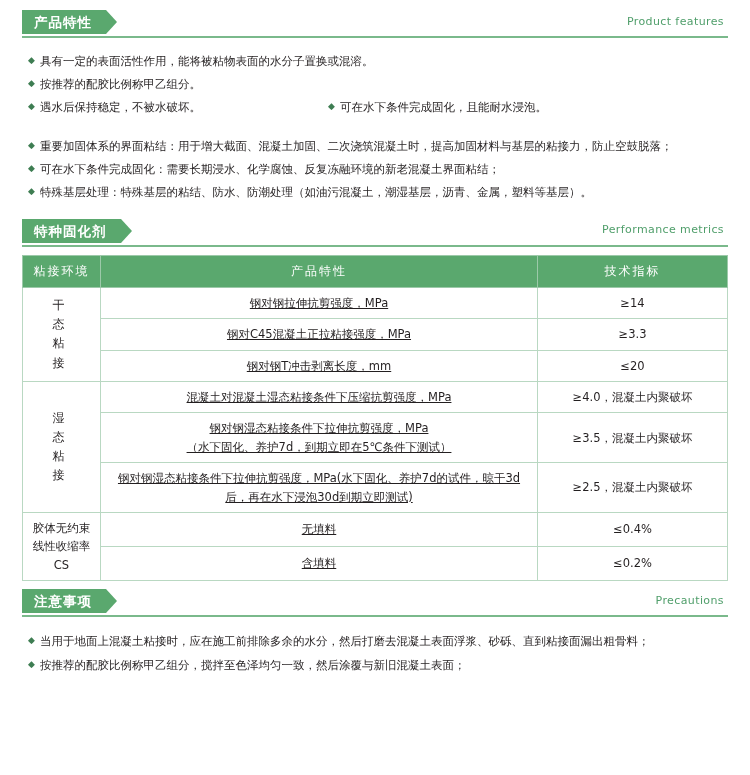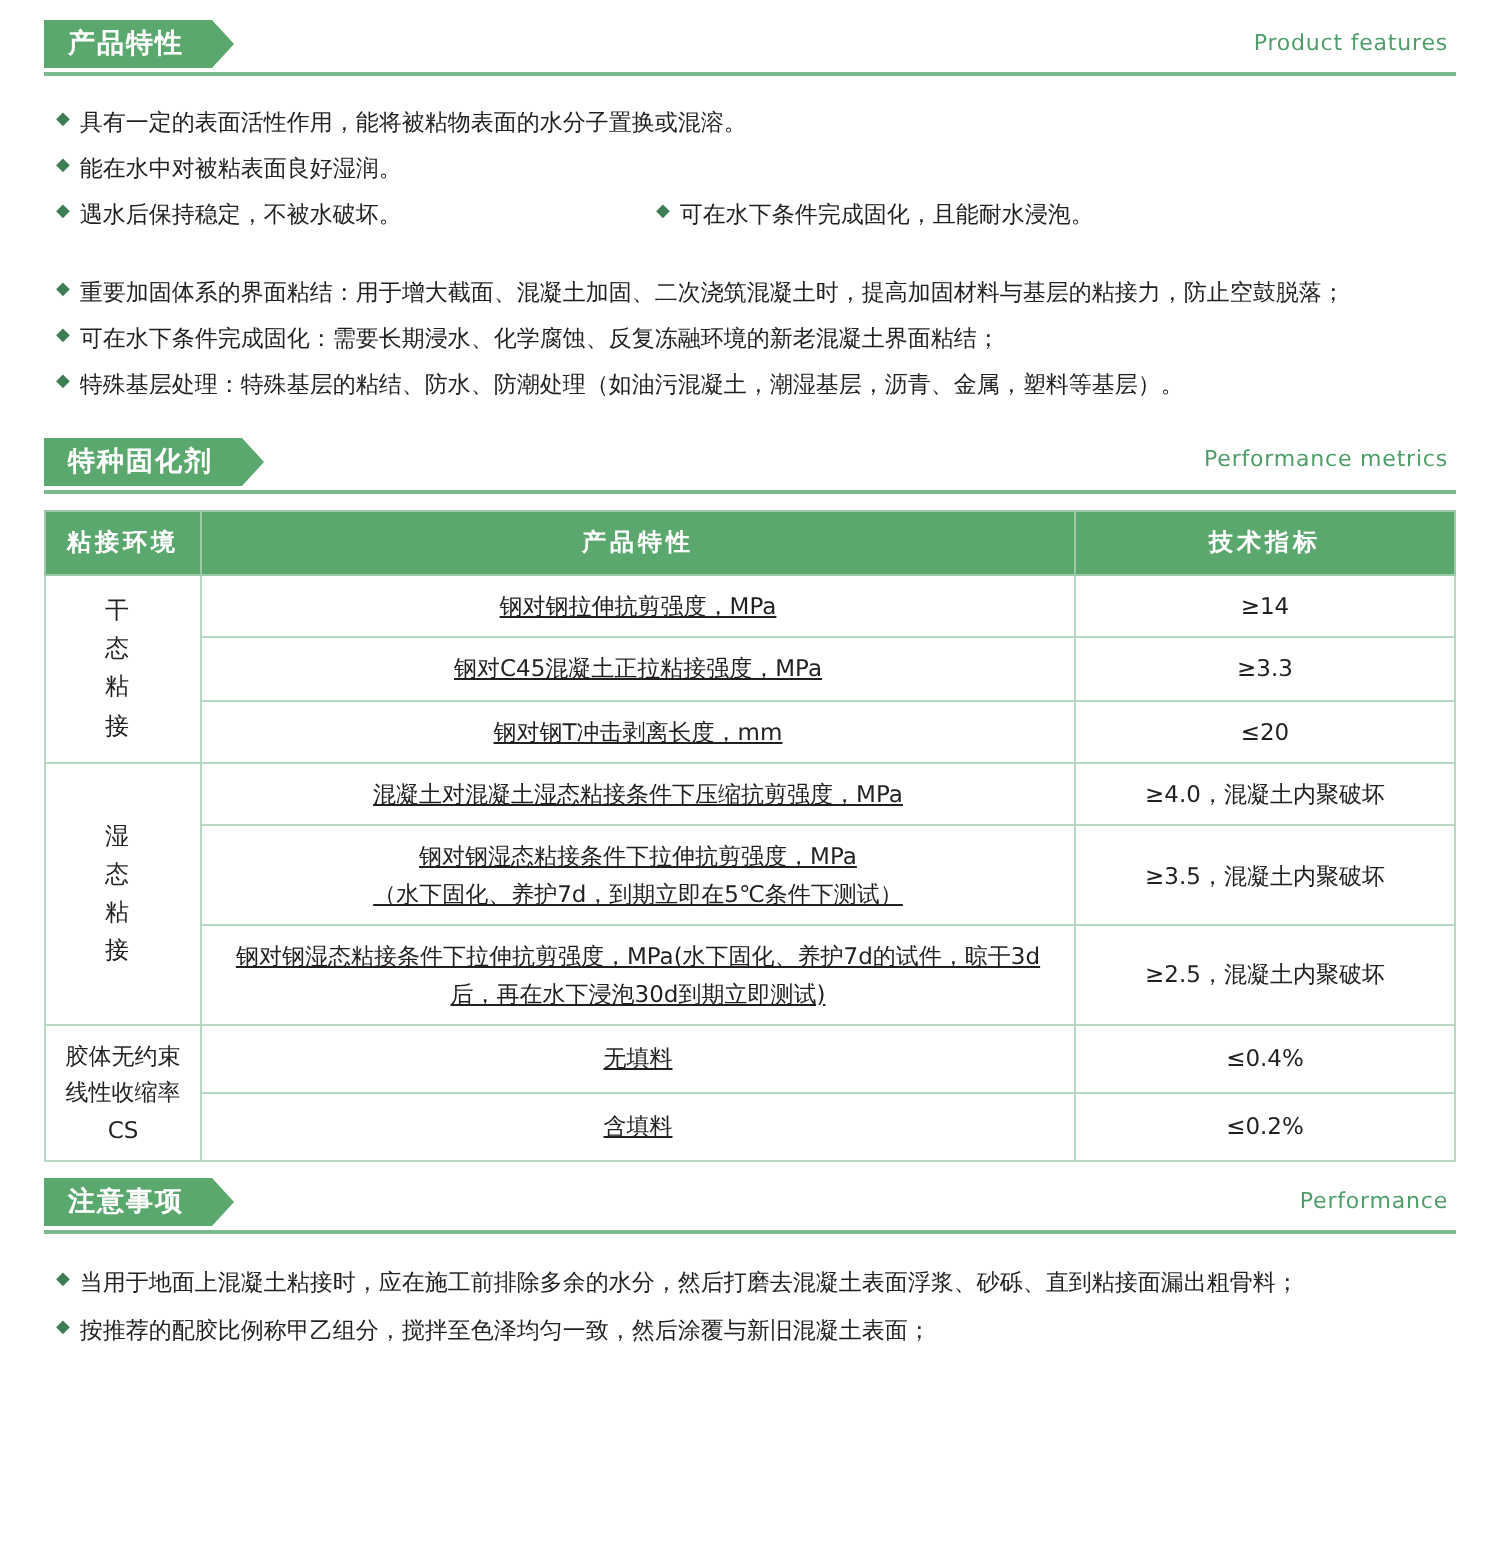--- a/index.html
+++ b/index.html
@@ -96,21 +96,21 @@
   
   table.perf {
     width: 100%;
     border-collapse: collapse;
     font-size: 11.5px;
     margin: 2px 0 6px 0;
   }
   table.perf th {
     background: #5aa86e;
     color: #fff;
-    font-weight: bold;
+    font-weight: normal;
     font-size: 12px;
     padding: 7px 4px;
     border: 1px solid #9cc9a9;
     letter-spacing: 2px;
   }
   table.perf td {
     border: 1px solid #b9d8c2;
     padding: 6px 6px;
     text-align: center;
     line-height: 1.6;
@@ -145,21 +145,21 @@
     <div class="bullets">
       <div class="brow">
         <span class="bitem">
           <span class="bullet">◆</span>
           <span class="btext">具有一定的表面活性作用，能将被粘物表面的水分子置换或混溶。</span>
         </span>
       </div>
       <div class="brow">
         <span class="bitem">
           <span class="bullet">◆</span>
-          <span class="btext">能在水中对被粘表面良好湿润。</span>
+          <span class="btext">按推荐的配胶比例称甲乙组分。</span>
         </span>
       </div>
       <div class="brow two-col">
         <span class="bitem">
           <span class="bullet">◆</span>
           <span class="btext">遇水后保持稳定，不被水破坏。</span>
         </span>
         <span class="bitem">
           <span class="bullet">◆</span>
           <span class="btext">可在水下条件完成固化，且能耐水浸泡。</span>
@@ -259,21 +259,21 @@
           <td class="item">含填料</td>
           <td class="spec">≤0.2%</td>
         </tr>
       </tbody>
     </table>
   </div>
 
   <div class="sec prec">
     <div class="sec-head">
       <span class="sec-tag">注意事项</span>
-      <span class="sec-en">Performance</span>
+      <span class="sec-en">Precautions</span>
     </div>
     <div class="bullets">
       <div class="brow">
         <span class="bitem">
           <span class="bullet">◆</span>
           <span class="btext">当用于地面上混凝土粘接时，应在施工前排除多余的水分，然后打磨去混凝土表面浮浆、砂砾、直到粘接面漏出粗骨料；</span>
         </span>
       </div>
       <div class="brow">
         <span class="bitem">

